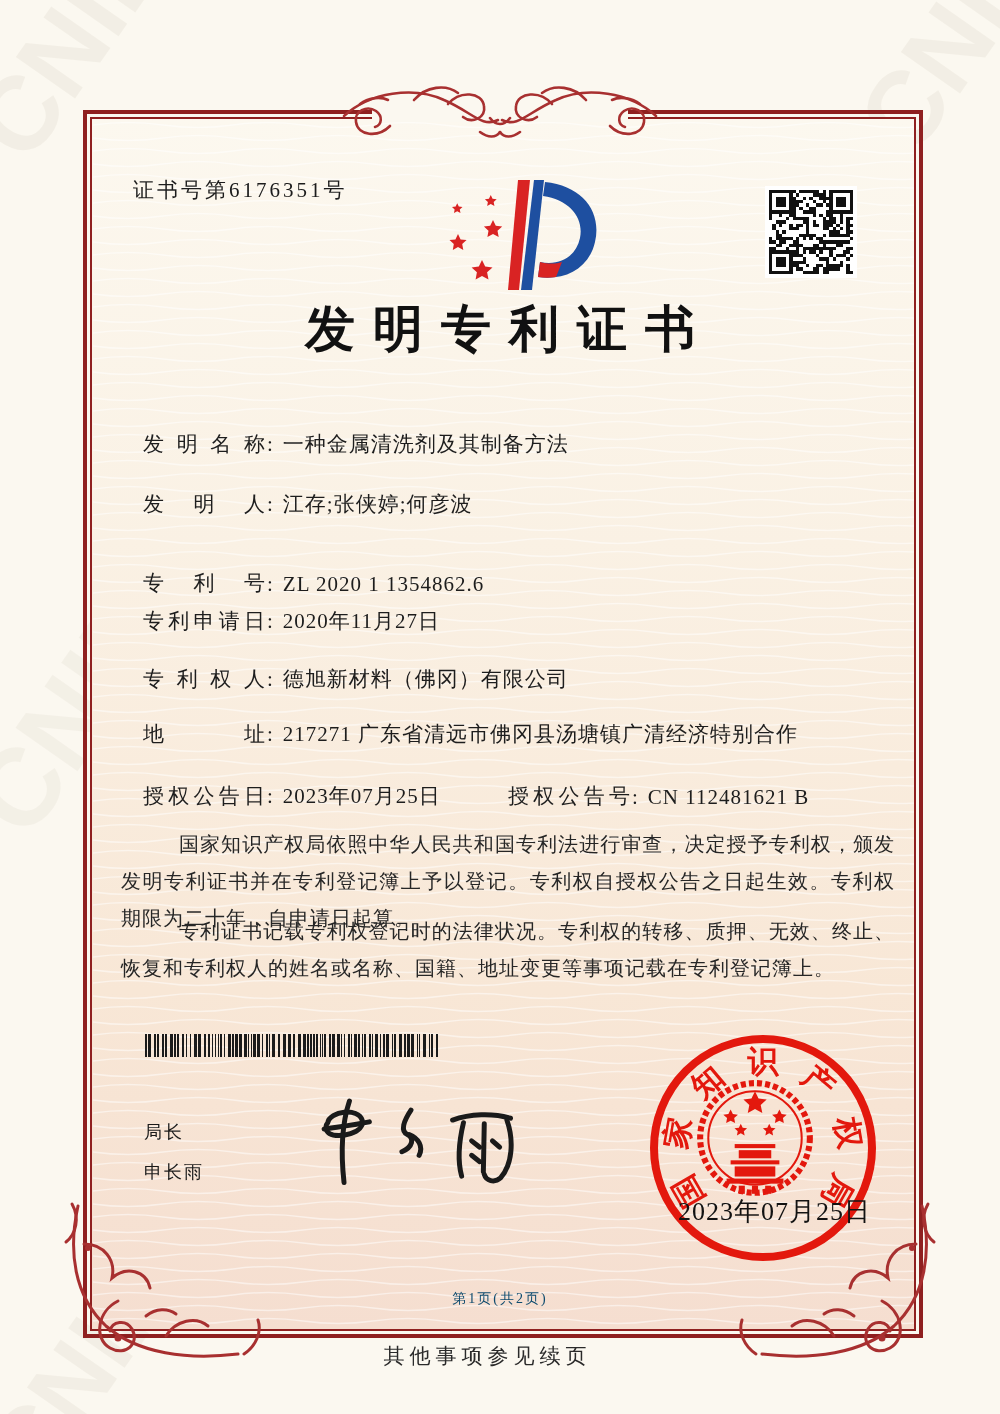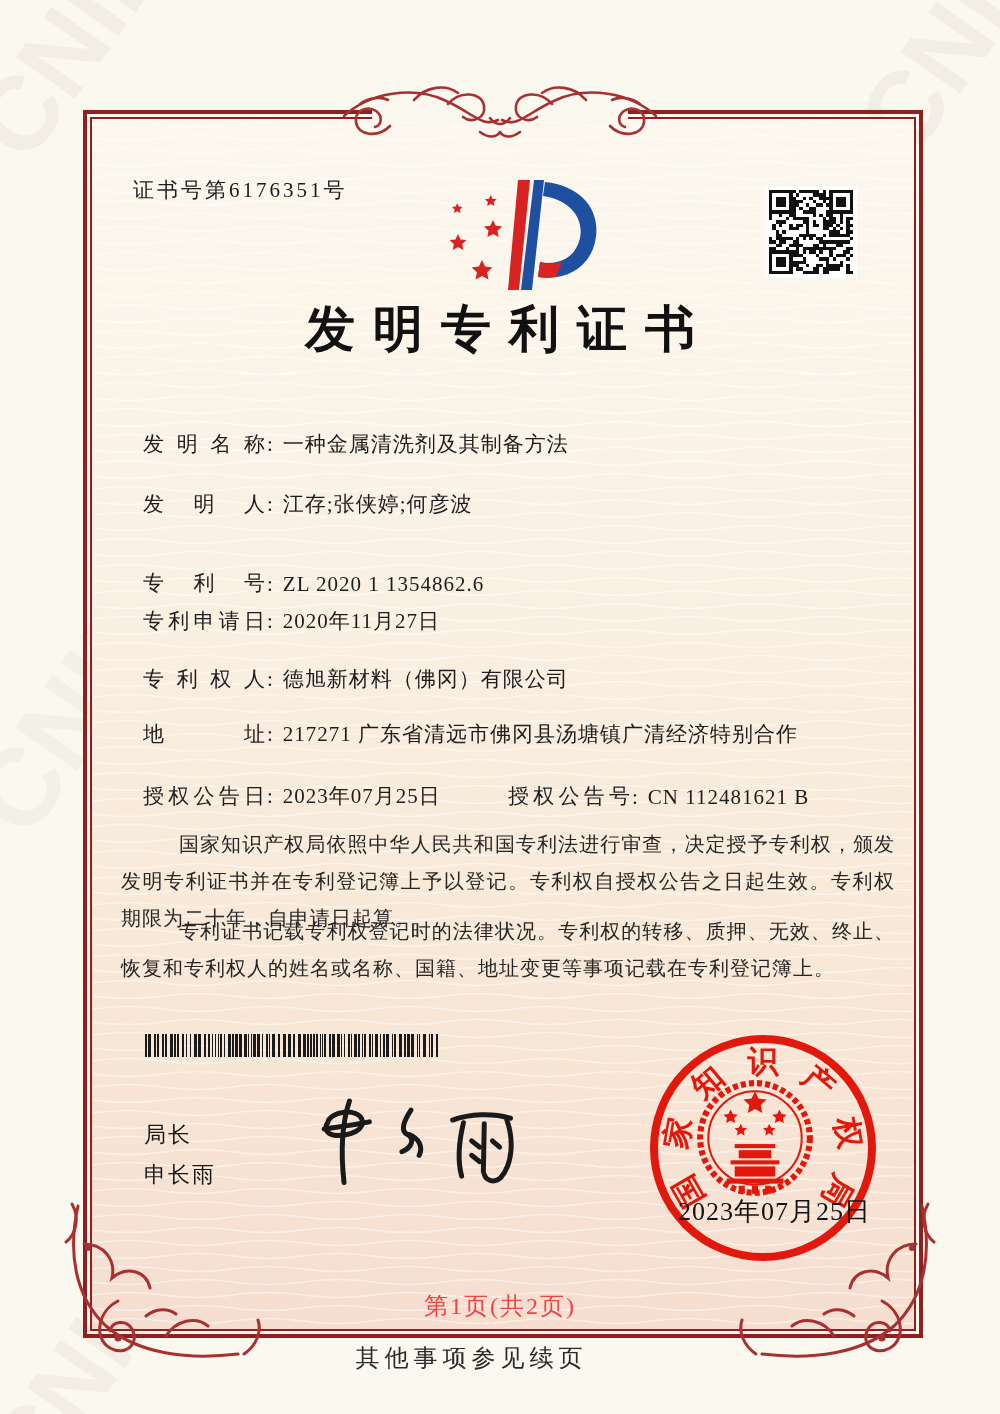--- a/index.html
+++ b/index.html
@@ -27,35 +27,35 @@
          font-size:50px;font-weight:bold;letter-spacing:18px;color:#111;text-indent:18px;}
   .frow{position:absolute;left:143px;font-size:21px;color:#1d1d1d;white-space:nowrap;}
   .flabel{display:inline-block;width:122px;text-align:justify;text-align-last:justify;
           vertical-align:bottom;}
   .fcolon{display:inline-block;margin:0 10px 0 2px;}
   .fvalue{letter-spacing:1px;}
   .addr2{position:absolute;left:277px;font-size:21px;letter-spacing:1px;color:#1d1d1d;}
   .para{position:absolute;left:121px;width:774px;font-size:20px;line-height:37px;
         letter-spacing:1px;text-align:justify;text-indent:58px;color:#262626;}
   .barcode{position:absolute;left:145px;top:1034px;}
-  .director{position:absolute;left:144px;font-size:22px;
+  .director{position:absolute;left:144px;font-size:18px;
             font-family:"Liberation Sans",sans-serif;color:#1a1a1a;letter-spacing:2px;}
   .sig{position:absolute;left:298px;top:1092px;}
   
   .seal{position:absolute;left:650px;top:1035px;width:210px;height:210px;
         border:8px solid #e3180d;border-radius:50%;z-index:6;}
   .seal-char{position:absolute;left:50%;top:50%;font-size:31px;font-weight:bold;
              color:#e3180d;font-family:"Liberation Sans",sans-serif;}
   .emblem{position:absolute;left:36px;top:32px;}
   .seal-date{position:absolute;left:678px;top:1194px;font-size:26px;letter-spacing:1px;
              color:#121212;z-index:7;font-weight:500;}
   .pagenum{position:absolute;left:0;top:1290px;width:1000px;text-align:center;
-           font-size:24px;letter-spacing:2px;color:#ef4444;}
-  .contnote{position:absolute;left:0;top:1342px;width:943px;text-align:center;
-            font-size:24px;letter-spacing:5px;color:#2a2a2a;}
+           font-size:14px;letter-spacing:2px;color:#0c4a6e;}
+  .contnote{position:absolute;left:16px;top:1342px;width:943px;text-align:center;
+            font-size:21px;letter-spacing:5px;color:#2a2a2a;}
 </style>
 </head>
 <body>
 
 <div class="page">
 
   <div class="wm" style="left:-70px;top:-45px;font-size:105px;opacity:.07;">CNIPA</div>
   <div class="wm" style="left:815px;top:-50px;font-size:105px;opacity:.07;">CNIPA</div>
   <div class="wm" style="left:170px;top:200px;font-size:100px;opacity:.045;">CNIPA</div>
   <div class="wm" style="left:565px;top:330px;font-size:120px;opacity:.07;">CNIPA</div>

